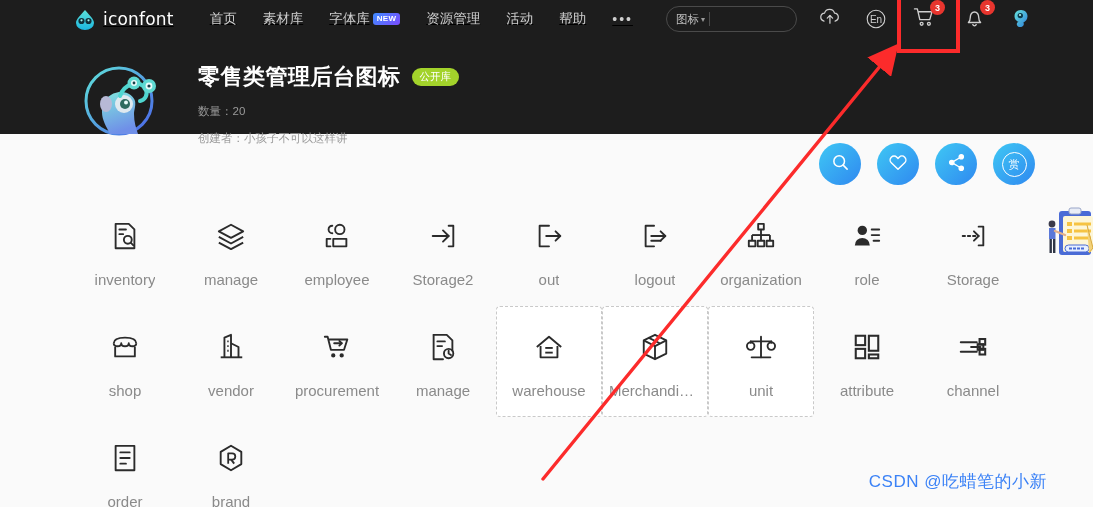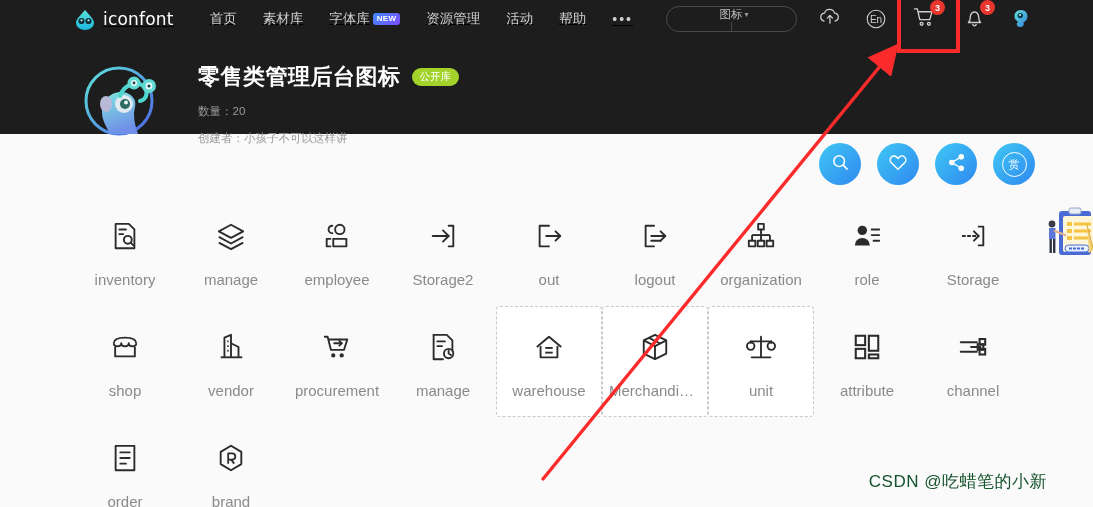--- a/index.html
+++ b/index.html
@@ -52,21 +52,20 @@
   .top-right {
     position: absolute; right: 0; top: 0;
     height: 38px; display: flex; align-items: center;
   }
   .search-box {
     display: flex; align-items: center;
     height: 26px; width: 131px;
     border: 1px solid #4a4a4a; border-radius: 13px;
     background: transparent;
     overflow: hidden;
-    flex-direction: column;
   }
   .search-cat {
     color: #bdbdbd; font-size: 11.5px;
     padding: 0 4px 0 9px; white-space: nowrap;
     display: flex; align-items: center; gap: 2px; cursor: pointer;
   }
   .caret { font-size: 8px; color: #9a9a9a; }
   .search-div { width: 1px; height: 14px; background: #4a4a4a; }
   .search-input {
     flex: 1; background: transparent; border: 0; outline: none;
@@ -170,21 +169,21 @@
   }
   .anno-arrow {
     position: absolute; left: 0; top: 0;
     width: 1093px; height: 507px; z-index: 29;
     pointer-events: none;
   }
 
   
   .watermark {
     position: absolute; right: 46px; bottom: 14px;
-    color: #14532d; font-size: 17px; letter-spacing: .5px;
+    color: #3b82f6; font-size: 17px; letter-spacing: .5px;
     z-index: 20; user-select: none;
   }
 </style>
 </head>
 <body>
 
 <div class="header">
 
   <div class="topbar">
 

